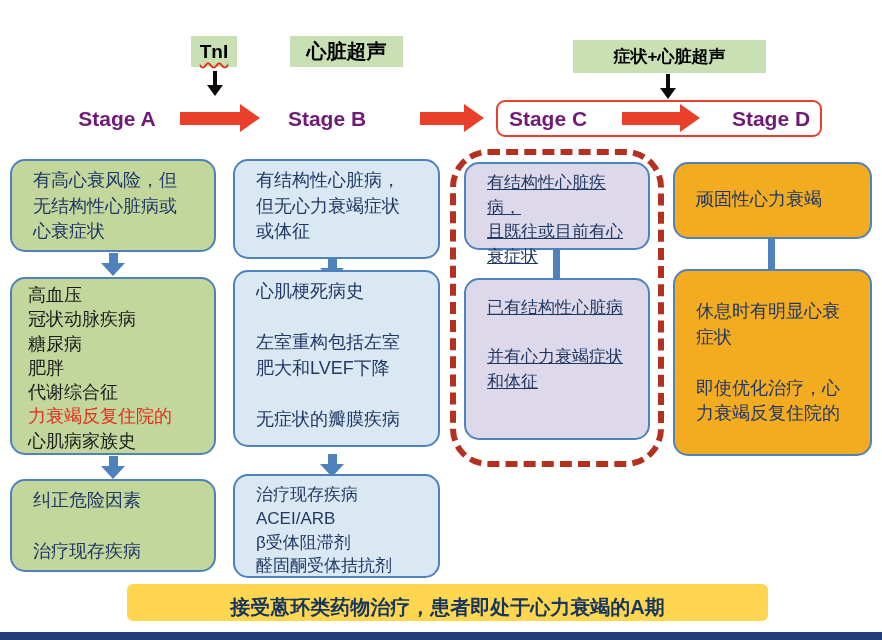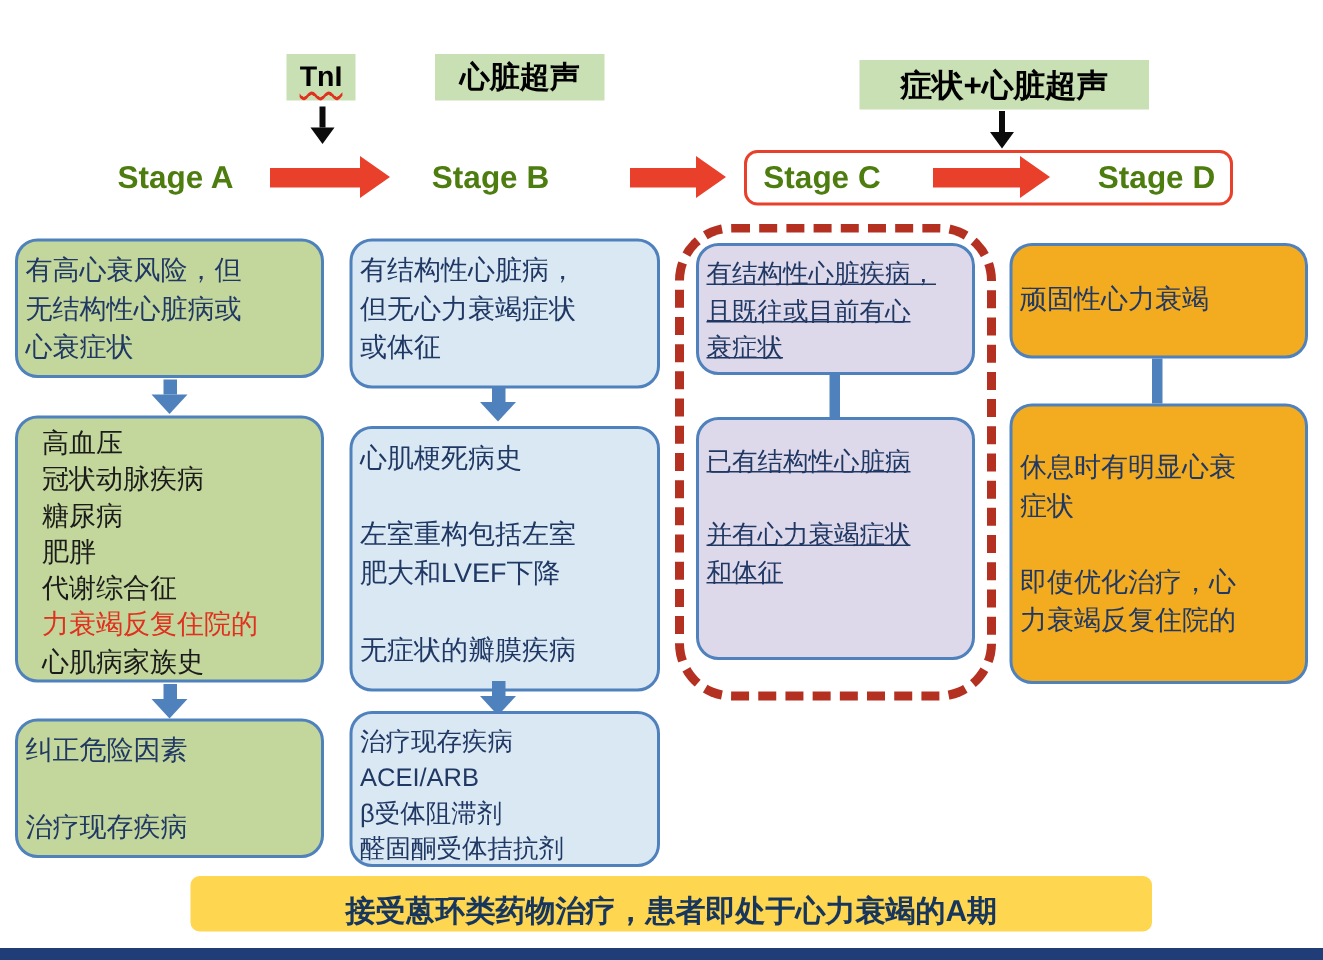--- a/index.html
+++ b/index.html
@@ -5,25 +5,25 @@
   * { margin:0; padding:0; box-sizing:border-box; }
   body { font-family:"Liberation Sans","DejaVu Sans",sans-serif; background:#ffffff; }
   .canvas { position:relative; width:882px; height:640px; background:#ffffff; overflow:hidden; }
 
   
   .toplabel { position:absolute; background:#c8e0b4; display:flex; align-items:center; justify-content:center;
               font-weight:bold; color:#000; }
   .tni  { left:191px; top:36px; width:46px;  height:31px; font-size:19px; }
   .tni span { text-decoration:underline wavy #e0301e; text-decoration-thickness:2px; text-underline-offset:4px; }
   .echo { left:262px; top:36px; width:113px; height:31px; font-size:20px;margin-left:28px; }
-  .sym  { left:573px; top:40px; width:193px; height:33px; font-size:21px; }
+  .sym  { left:573px; top:40px; width:193px; height:33px; font-size:17px; }
 
   
   .stage { position:absolute; top:103px; height:31px; display:flex; align-items:center; justify-content:center;
-           font-size:21px; font-weight:bold; color:#4d7c0f; }
+           font-size:21px; font-weight:bold; color:#701a75; }
   .cd-outline { position:absolute; left:496px; top:100px; width:326px; height:37px;
                 border:2.5px solid #e8402a; border-radius:9px; }
 
   
   .harrow { position:absolute; display:flex; align-items:center; height:28px; top:104px; }
   .harrow-stem { flex:1; height:13px; background:#e8402a; }
   .harrow-head { width:0; height:0; border-top:14px solid transparent; border-bottom:14px solid transparent;
                  border-left:20px solid #e8402a; }
 
   
@@ -33,21 +33,21 @@
                  border-top:11px solid #0b0b0b; }
 
   
   .varrow { position:absolute; display:flex; flex-direction:column; align-items:center; width:24px; }
   .varrow-stem { width:9px; height:10px; background:#4f81bd; }
   .varrow-head { width:0; height:0; border-left:12px solid transparent; border-right:12px solid transparent;
                  border-top:13px solid #4f81bd; }
   .vline { position:absolute; width:7px; background:#4f81bd; }
 
   
-  .box { position:absolute; border:2.5px solid #4f81bd; border-radius:15px; padding:7px 5px;
+  .box { position:absolute; border:2.5px solid #4f81bd; border-radius:15px; padding:7px 21px;
          color:#203864; font-size:18px; line-height:1.42; }
   .box > span { display:block; white-space:pre-line; }
   .green  { background:#c3d69b; }
   .blue   { background:#d9e8f3; }
   .purple { background:#ded9ea;text-decoration:underline; }
   .orange { background:#f3ab1f; }
   .risklist { line-height:1.35; padding:4px 16px; color:#1b1b1b; }
   .risklist .red-text { color:#e0301e; }
   .small { font-size:17px; }
 
@@ -132,21 +132,21 @@
 
   <div class="box blue" style="left:233px;top:159px;width:207px;height:100px">
       <span>有结构性心脏病，
 但无心力衰竭症状
 或体征</span>
     </div>
   <div class="varrow" style="left:320px;top:258px">
       <div class="varrow-stem"></div>
       <div class="varrow-head"></div>
     </div>
-  <div class="box blue" style="left:233px;top:284px;width:207px;height:177px">
+  <div class="box blue" style="left:233px;top:270px;width:207px;height:177px">
       <span>心肌梗死病史
 
 左室重构包括左室
 肥大和LVEF下降
 
 无症状的瓣膜疾病</span>
     </div>
   <div class="varrow" style="left:320px;top:454px">
       <div class="varrow-stem"></div>
       <div class="varrow-head"></div>

